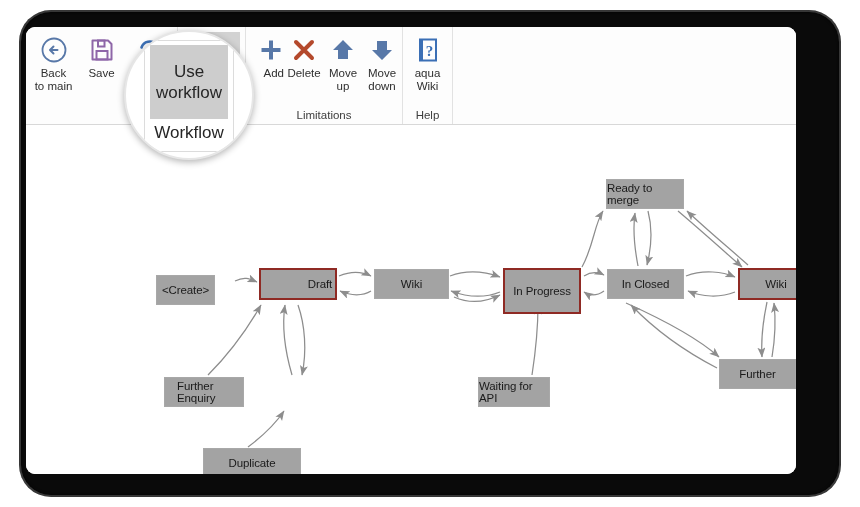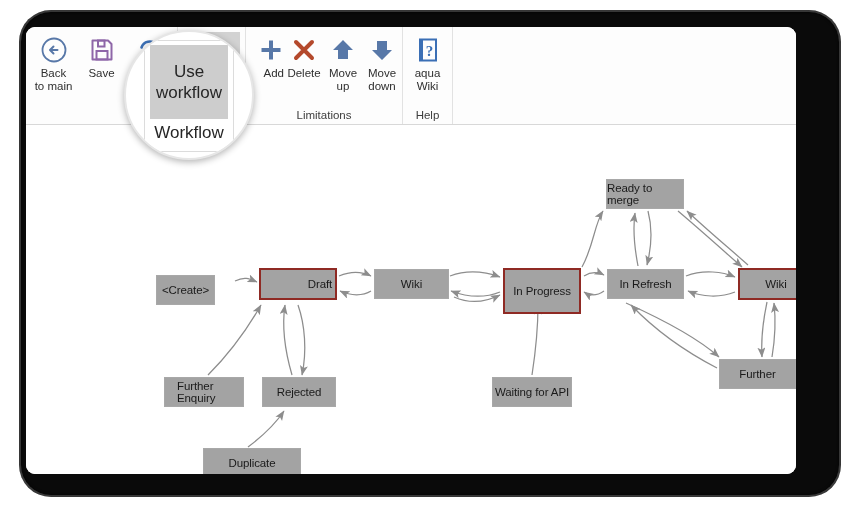--- a/index.html
+++ b/index.html
@@ -387,41 +387,38 @@
       <div class="node highlight" style="left:233px; top:143px; width:78px; height:32px;padding-left:44px;">
         <span>Draft</span>
       </div>
       <div class="node" style="left:348px; top:144px; width:75px; height:30px;">
         <span>Wiki</span>
       </div>
       <div class="node highlight" style="left:477px; top:143px; width:78px; height:46px;">
         <span>In Progress</span>
       </div>
       <div class="node" style="left:581px; top:144px; width:77px; height:30px;">
-        <span>In Refresh</span>
+        <span>In Closed</span>
       </div>
       <div class="node highlight" style="left:712px; top:143px; width:76px; height:32px;">
         <span>Wiki</span>
       </div>
       <div class="node" style="left:580px; top:54px; width:78px; height:30px;">
         <span>Ready to merge</span>
       </div>
       <div class="node" style="left:693px; top:234px; width:77px; height:30px;">
         <span>Further</span>
       </div>
       <div class="node" style="left:138px; top:252px; width:80px; height:30px;padding-left:12px;">
         <span>Further Enquiry</span>
       </div>
-      <div class="node" style="left:236px; top:252px; width:74px; height:30px;">
-        <span>Rejected</span>
-      </div>
       <div class="node" style="left:177px; top:323px; width:98px; height:30px;">
         <span>Duplicate</span>
       </div>
-      <div class="node" style="left:466px; top:252px; width:80px; height:30px;">
+      <div class="node" style="left:452px; top:252px; width:72px; height:30px;">
         <span>Waiting for API</span>
       </div>
 
     </div>
 
   </div>
 
   <div class="dot" style="left:170px; top:40px; background:#e8b93c;"></div>
   <div class="dot" style="left:183px; top:40px; background:#e8b93c;"></div>
   <div class="dot" style="left:196px; top:41px; width:6px; height:6px; background:#4a9a3c;"></div>

